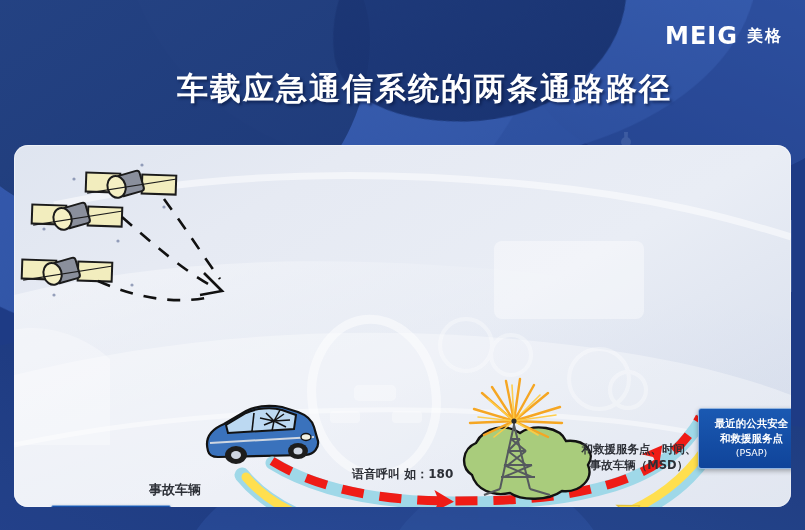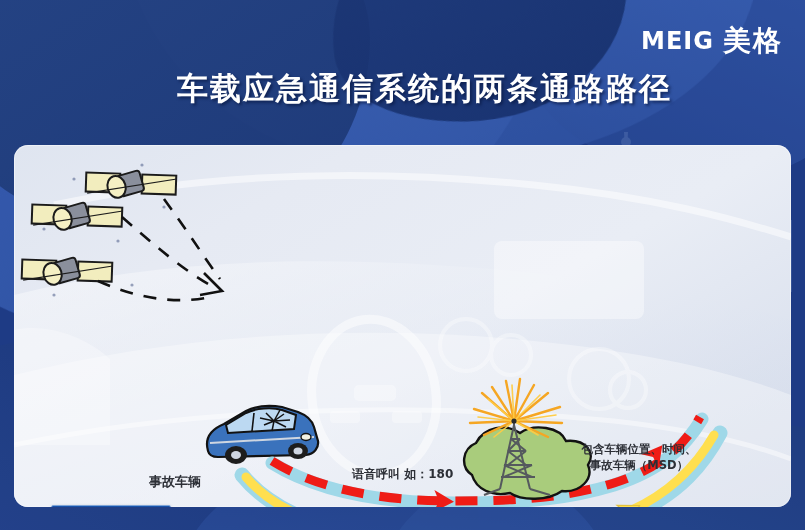--- a/index.html
+++ b/index.html
@@ -34,39 +34,39 @@
     color:#ffffff;font-size:31px;font-weight:bold;letter-spacing:2px;
     text-shadow:2px 2px 3px rgba(10,26,70,.75);
     font-family:"DejaVu Sans","Liberation Sans",sans-serif;
     margin-left:44px;
   }
 
   
   .logo{position:absolute;right:22px;top:22px;display:flex;align-items:center;gap:9px;}
   .logo .meig{color:#fff;font-size:24px;font-weight:bold;letter-spacing:1px;
                font-family:"DejaVu Sans","Liberation Sans",sans-serif;}
-  .logo .cn{color:#fff;font-size:28px;font-weight:bold;letter-spacing:2px;
+  .logo .cn{color:#fff;font-size:16px;font-weight:bold;letter-spacing:2px;
             font-family:"DejaVu Sans","Liberation Sans",sans-serif;}
 
   
   .panel{
     position:absolute;left:14px;top:145px;width:777px;height:362px;
     border-radius:14px;overflow:hidden;
     background:linear-gradient(150deg,#dfe5f0 0%,#e6eaf3 25%,#e9edf5 55%,#dde3ef 80%,#d6dcea 100%);
     box-shadow:0 0 0 1px rgba(255,255,255,.45) inset;
   }
   .panel .ghost{position:absolute;inset:0;}
 
   
   .scene{position:absolute;left:0;top:0;width:777px;height:362px;}
 
   
   .lbl{position:absolute;color:#2c2f36;font-size:12px;font-weight:bold;
        font-family:"DejaVu Sans","Liberation Sans",sans-serif;white-space:nowrap;}
-  .lbl-veh{left:135px;top:328px;font-size:13px;}
+  .lbl-veh{left:135px;top:336px;font-size:13px;}
   .lbl-voice{left:338px;top:321px;}
 
   .msd{position:absolute;left:545px;top:296px;width:160px;text-align:center;
        color:#2c2f36;font-size:11.5px;font-weight:bold;line-height:1.42;
        font-family:"DejaVu Sans","Liberation Sans",sans-serif;}
 
   
   .legend{position:absolute;left:37px;top:360px;width:118px;height:66px;
           background:linear-gradient(180deg,#1854ac,#11459a);
           border:1px solid #7fa5d8;border-radius:2px;
@@ -289,24 +289,29 @@
                    M500,276 L464,272 M500,276 L480,292 M500,276 L524,290"></path>
         </g>
         <circle cx="500" cy="276" r="2.6" fill="#2b2b2b"></circle>
       </g>
     </svg>
 
     <div class="lbl lbl-veh">事故车辆</div>
     <div class="lbl lbl-voice">语音呼叫 如：180</div>
 
     <div class="msd">
-      <div>包含车辆位置、时间、</div>
+      <div>和救援服务点、时间、</div>
       <div>事故车辆（MSD）</div>
     </div>
 
     <div class="legend">
       
       
     </div>
 
+    <div class="psap">
+      <div>最近的公共安全</div>
+      <div>和救援服务点</div>
+      <div class="en">(PSAP)</div>
+    </div>
 
   </div>
 </div>
 
 </body></html>

